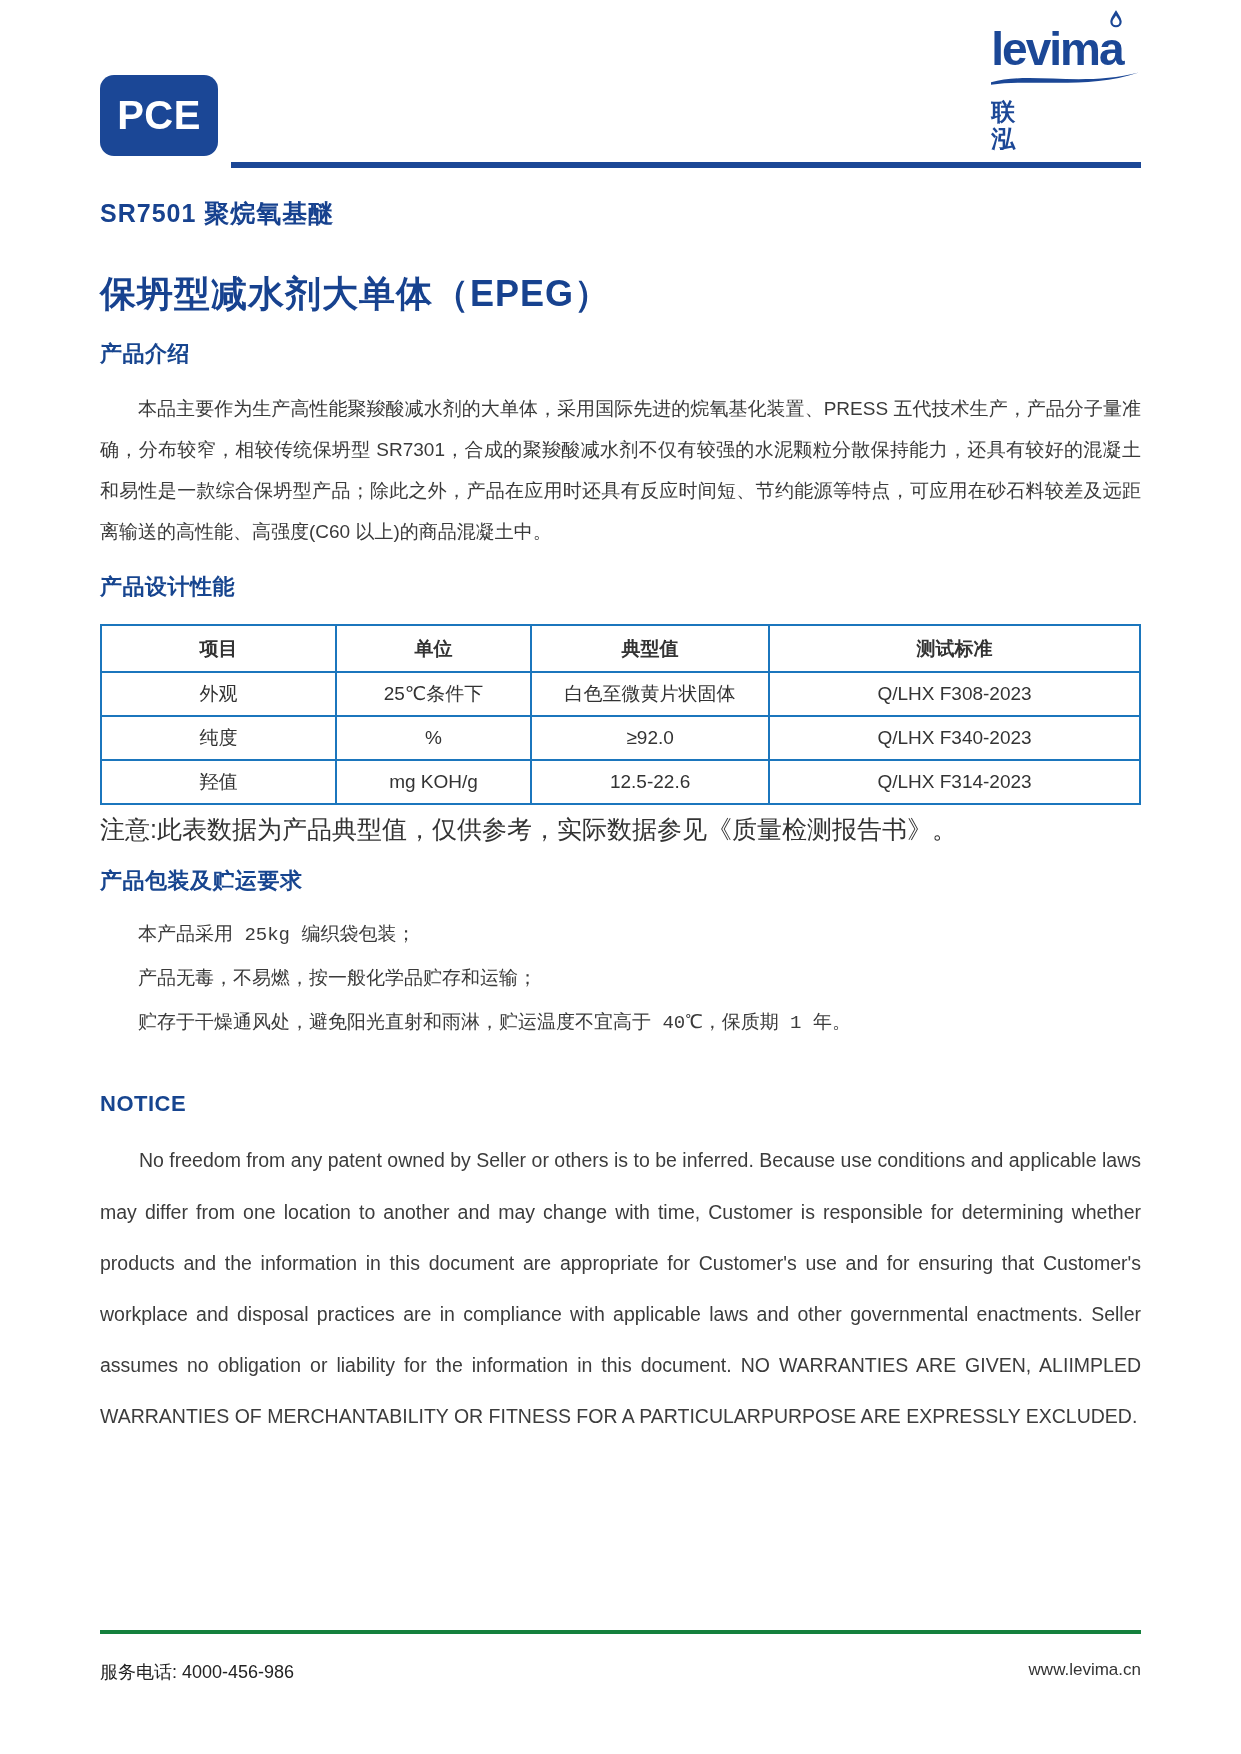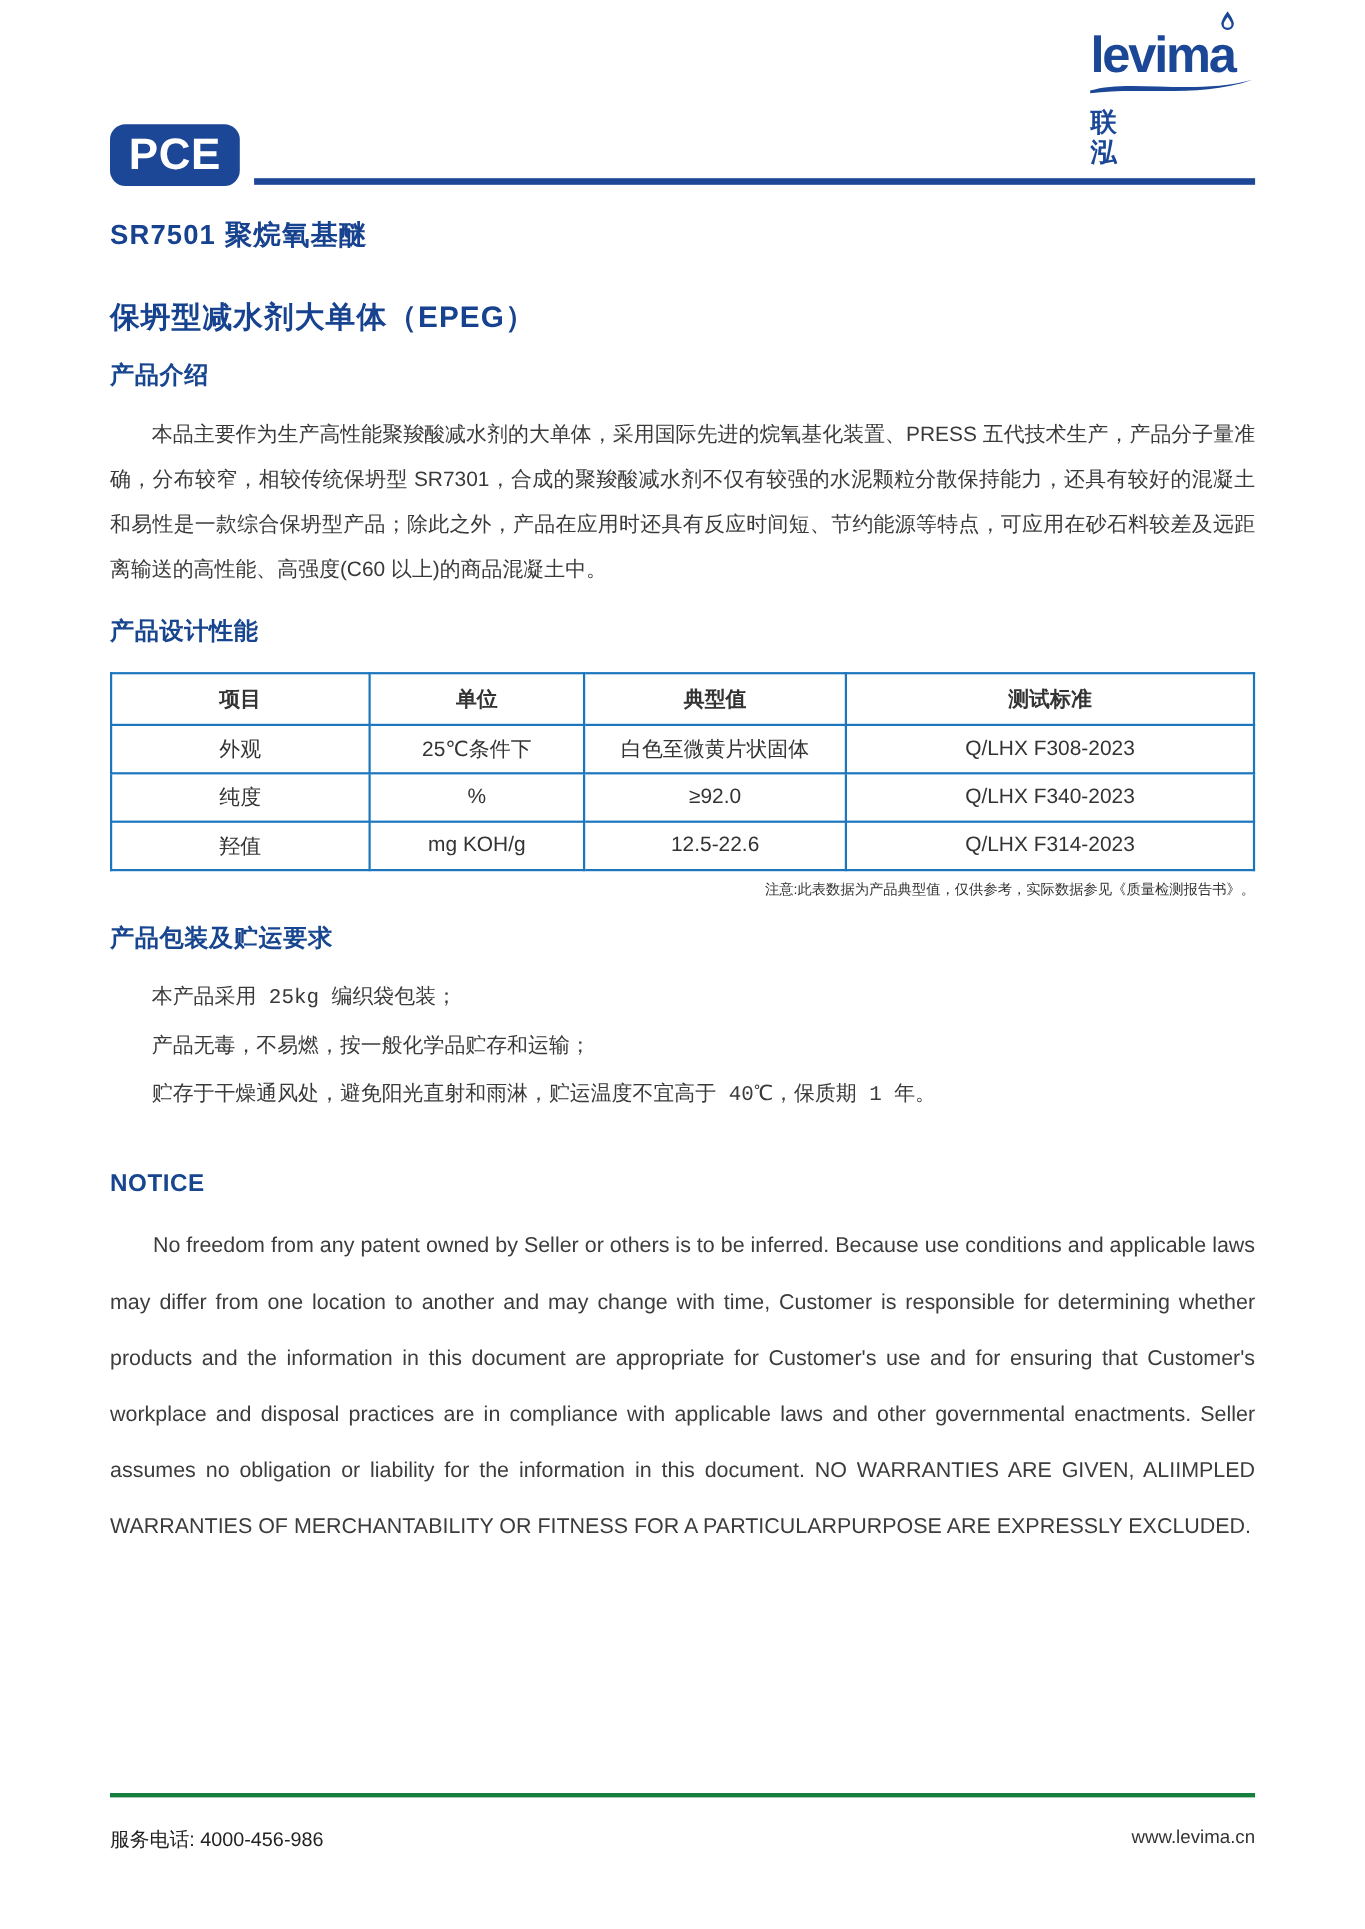--- a/index.html
+++ b/index.html
@@ -18,23 +18,23 @@
 
   
   .header {
     position: relative;
     height: 84px;
     flex-shrink: 0;
   }
   .pce-box {
     position: absolute;
     left: 0;
-    bottom: 0;
+    bottom: 13px;
     width: 118px;
-    height: 56px;
+    height: 81px;
     background: #1b4796;
     border-radius: 14px;
     display: flex;
     align-items: center;
     justify-content: center;
   }
   .pce-box span {
     color: #ffffff;
     font-size: 40px;
     font-weight: bold;
@@ -92,21 +92,21 @@
   
   .title-line1 {
     margin-top: 28px;
     font-size: 25px;
     font-weight: bold;
     color: #17428f;
     letter-spacing: 1px;
   }
   .title-line2 {
     margin-top: 40px;
-    font-size: 27px;
+    font-size: 36px;
     font-weight: bold;
     color: #17428f;
     letter-spacing: 1px;
   }
 
   
   .section-heading {
     margin-top: 20px;
     font-size: 22px;
     font-weight: bold;
@@ -138,23 +138,22 @@
   }
   .perf-table th { height: 47px; font-weight: bold; }
   .perf-table td { height: 44px; font-weight: normal; }
   .col-item    { width: 22.6%; }
   .col-unit    { width: 18.8%; }
   .col-typical { width: 22.9%; }
   .col-std     { width: 35.7%; }
 
   .table-note {
     margin-top: 8px;
-    font-size: 13px;
+    font-size: 25px;
     color: #333333;
-    text-align: right;
   }
 
   
   .pack-lines { margin-top: 18px; font-family: Liberation Mono, monospace; }
   .pack-line {
     font-size: 19px;
     line-height: 2.3;
     color: #3a3a3a;
     padding-left: 38px;
   }

